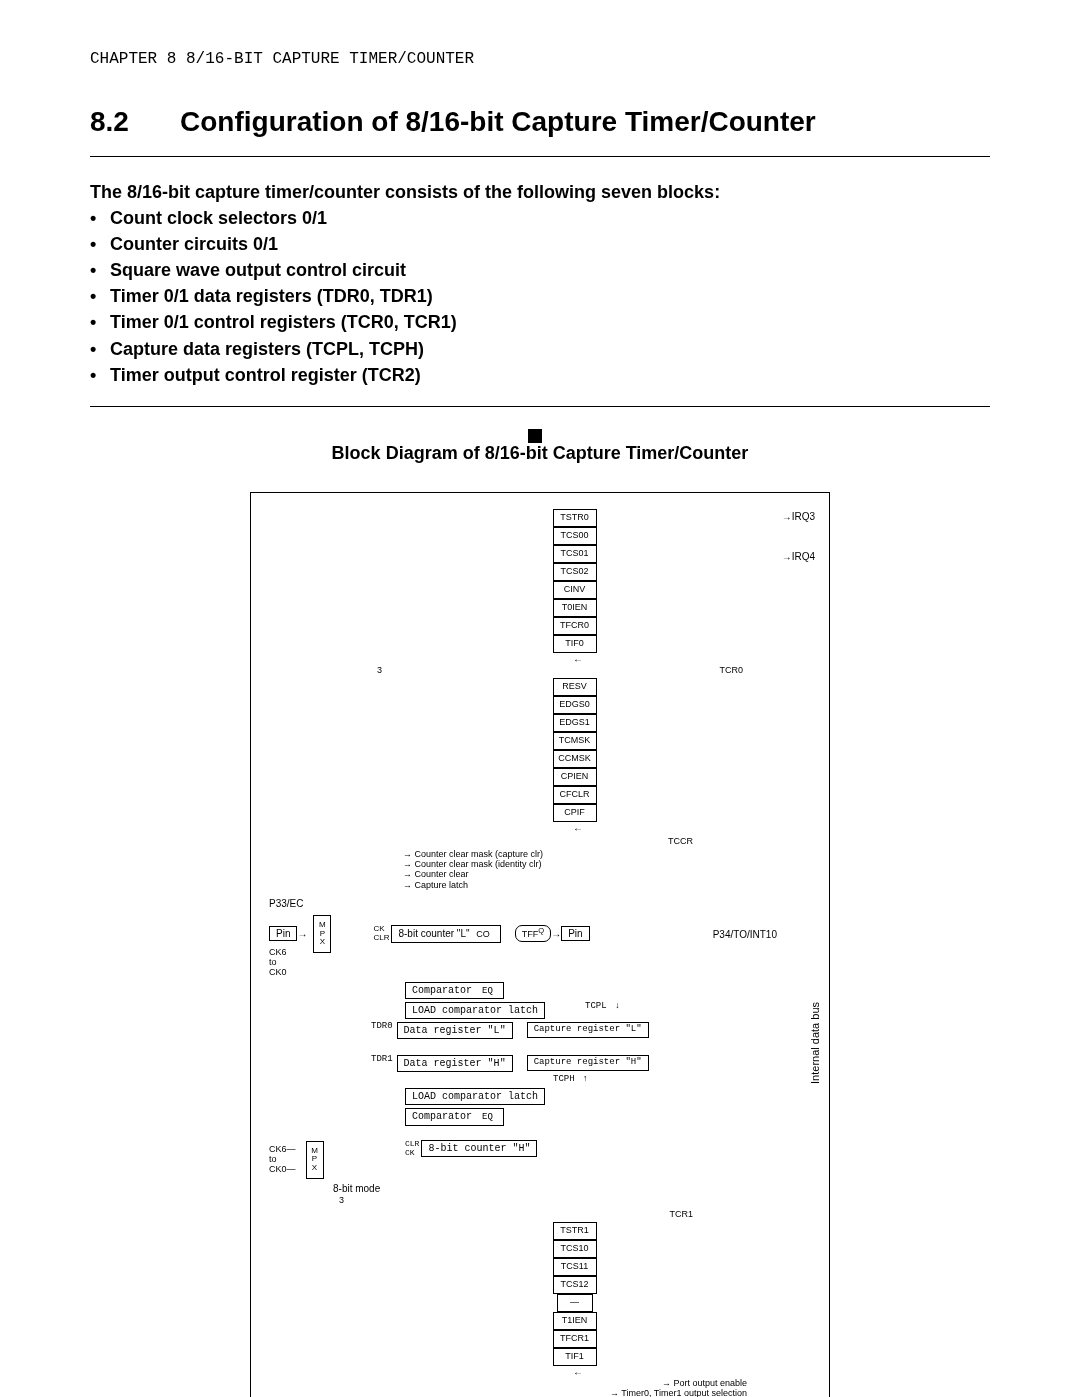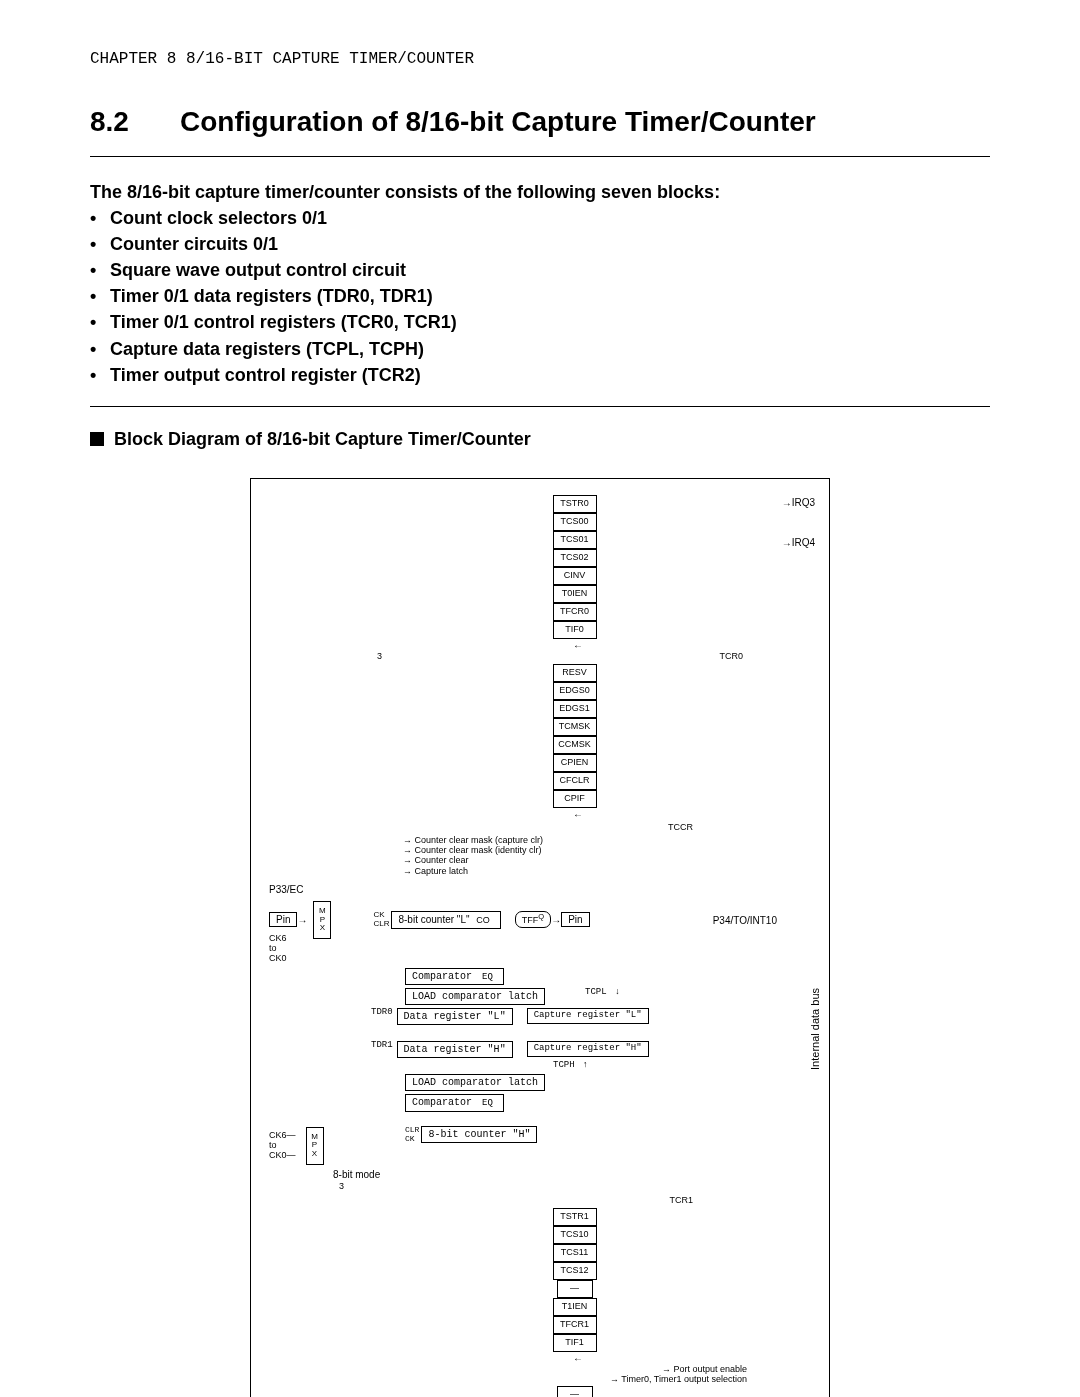--- a/index.html
+++ b/index.html
@@ -56,20 +56,21 @@
   ul.blocks li::before {
     content: "•";
     position: absolute;
     left: 0;
     top: 0;
   }
   .subheading-row {
     display: flex;
     align-items: center;
     margin: 22px 0 28px 0;
+    flex-direction: column;
   }
   .subheading-square {
     width: 14px; height: 14px; background: #000; margin-right: 10px;
   }
   .subheading-text {
     font-size: 18px; font-weight: bold;
   }
   .figure-caption {
     text-align: center;
     font-size: 15px;

